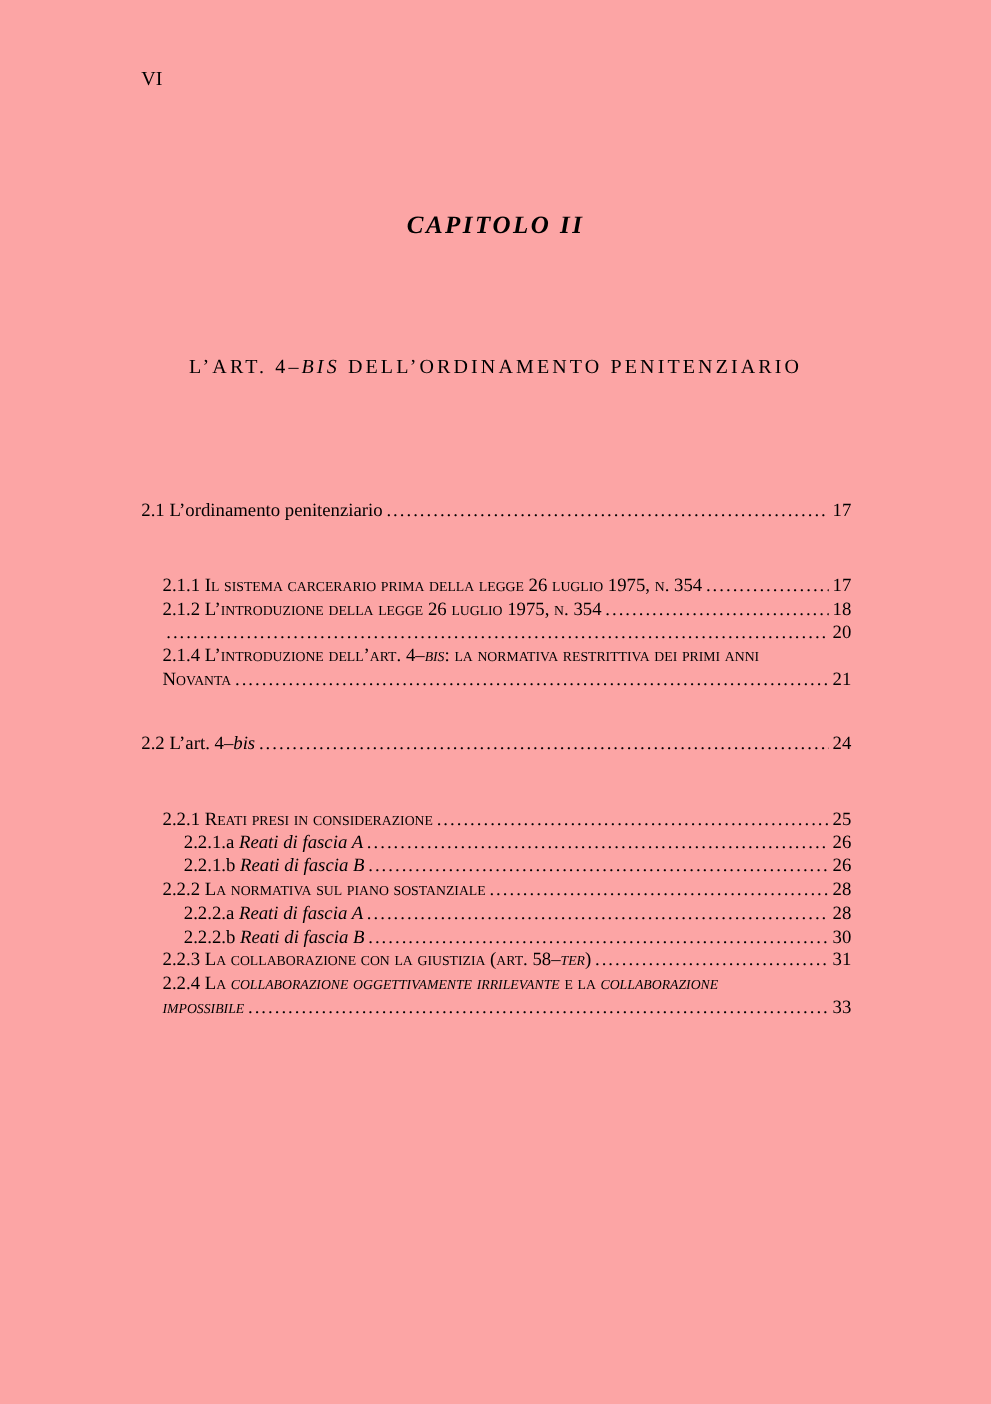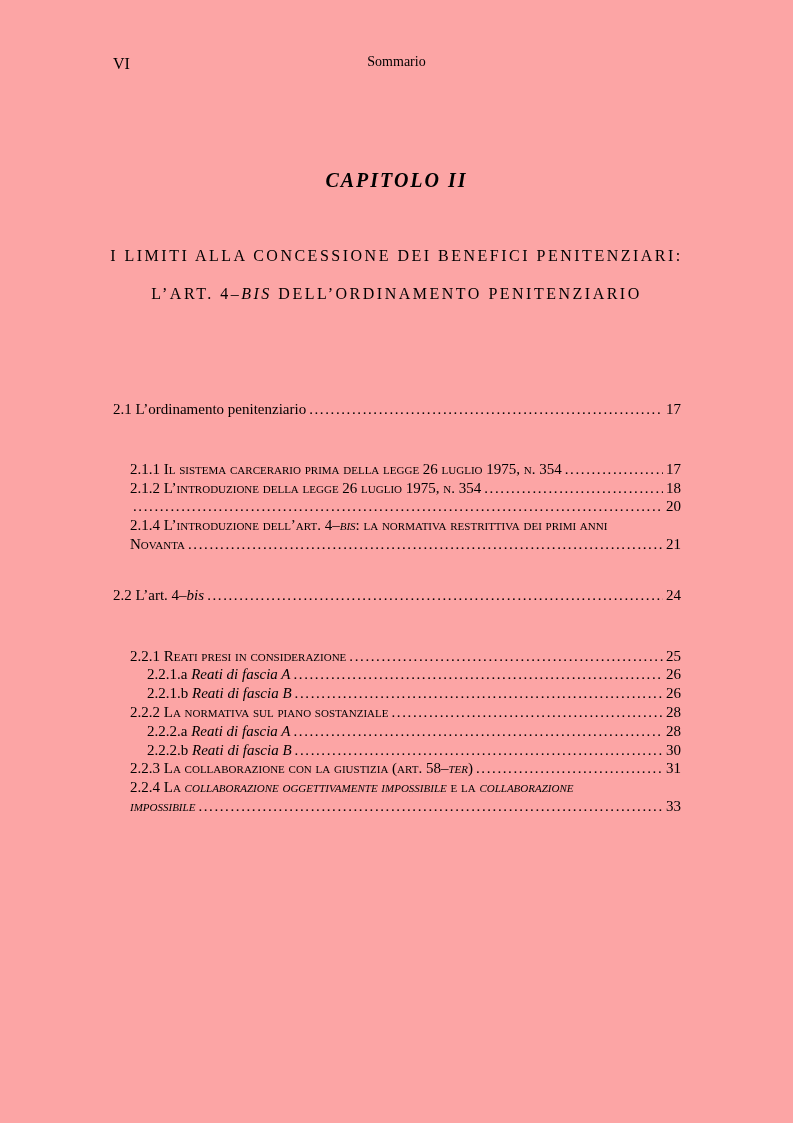--- a/index.html
+++ b/index.html
@@ -27,25 +27,23 @@
   .level3{padding-left:34px;}
   .dots{flex:1;min-width:0;overflow:hidden;white-space:nowrap;
         letter-spacing:1.6px;margin-left:3px;margin-right:2px;}
   .pg{white-space:nowrap;text-align:right;min-width:16px;}
 </style>
 </head>
 <body>
 
 <div class="page">
   <div class="hdr-num">VI</div>
-  <div class="hdr-title">Sommario</div>
 
   <div class="chap-title">CAPITOLO II</div>
 
-  <div class="chap-sub sub1">I LIMITI ALLA CONCESSIONE DEI BENEFICI PENITENZIARI:</div>
   <div class="chap-sub sub2"><span>L’ART. 4–</span><em>BIS</em><span> DELL’ORDINAMENTO PENITENZIARIO</span></div>
 
   <div class="toc">
       <div class="group g1">
         <div class="row level1">
           <span class="txt"><span>2.1 L’ordinamento penitenziario </span></span>
           <span class="dots">..........................................................................................................................................................................</span>
           <span class="pg">17</span>
         </div>
       </div>
@@ -110,21 +108,21 @@
           <span class="txt"><span>2.2.2.b </span><em>Reati di fascia B</em></span>
           <span class="dots">..........................................................................................................................................................................</span>
           <span class="pg">30</span>
         </div>
         <div class="row level2 sc">
           <span class="txt"><span>2.2.3 La collaborazione con la giustizia (art. 58–</span><em>ter</em><span>) </span></span>
           <span class="dots">..........................................................................................................................................................................</span>
           <span class="pg">31</span>
         </div>
         <div class="row level2 sc">
-          <span class="txt"><span>2.2.4 La </span><em>collaborazione oggettivamente impossibile</em><span> e la </span><em>collaborazione</em></span>
+          <span class="txt"><span>2.2.4 La </span><em>collaborazione oggettivamente irrilevante</em><span> e la </span><em>collaborazione</em></span>
         </div>
         <div class="row level2 sc">
           <span class="txt"><em>impossibile </em></span>
           <span class="dots">..........................................................................................................................................................................</span>
           <span class="pg">33</span>
         </div>
       </div>
     </div>
 </div>
 

